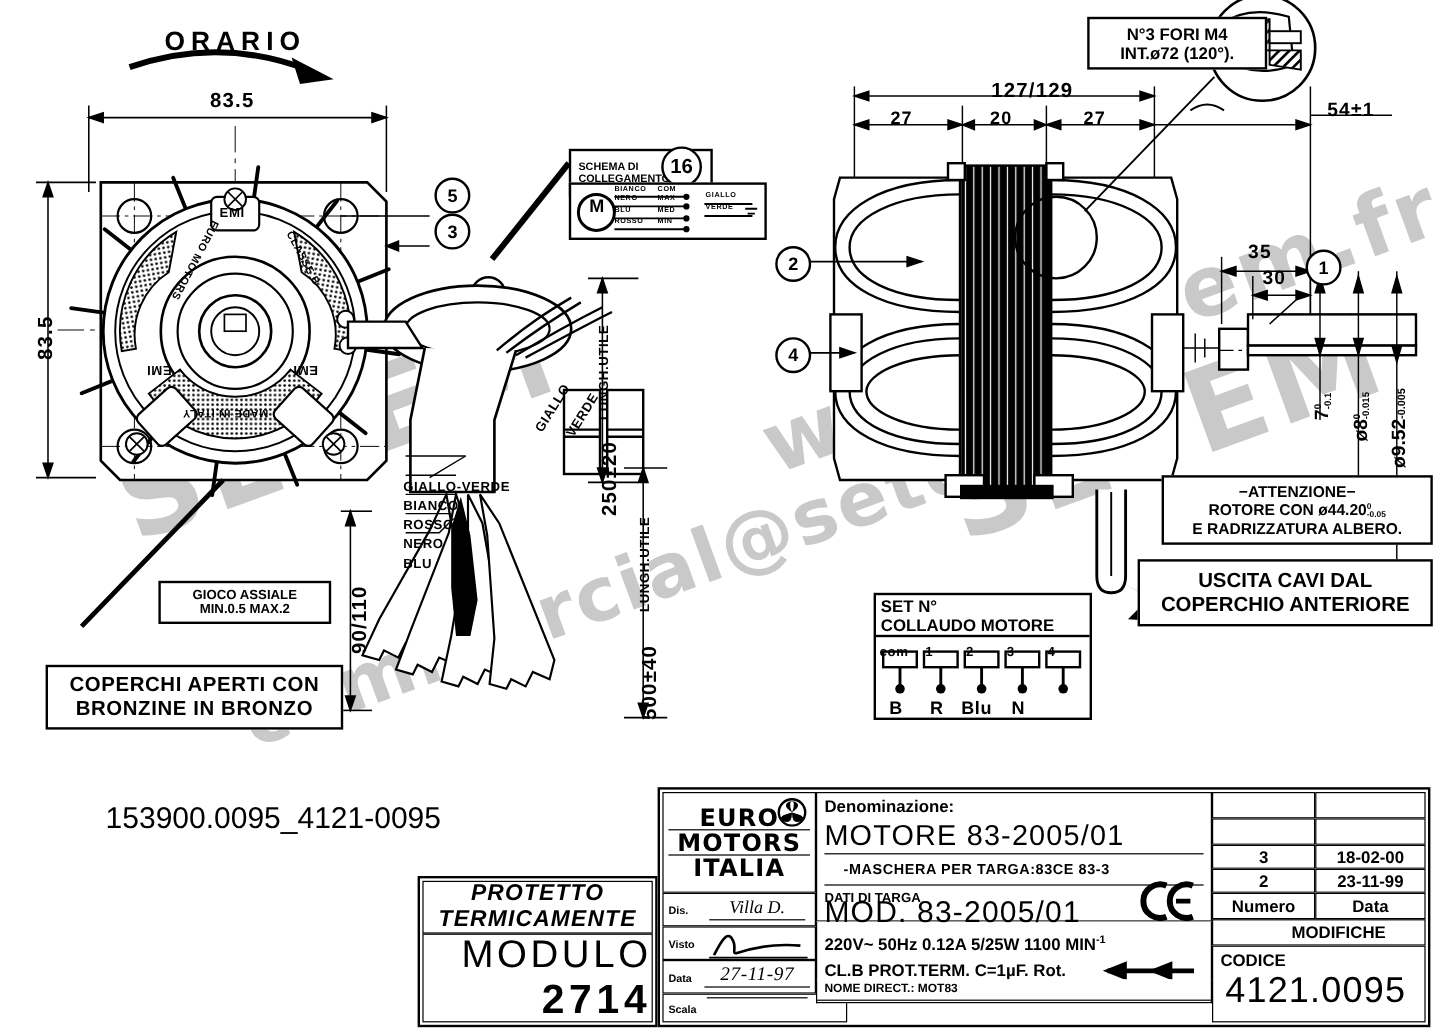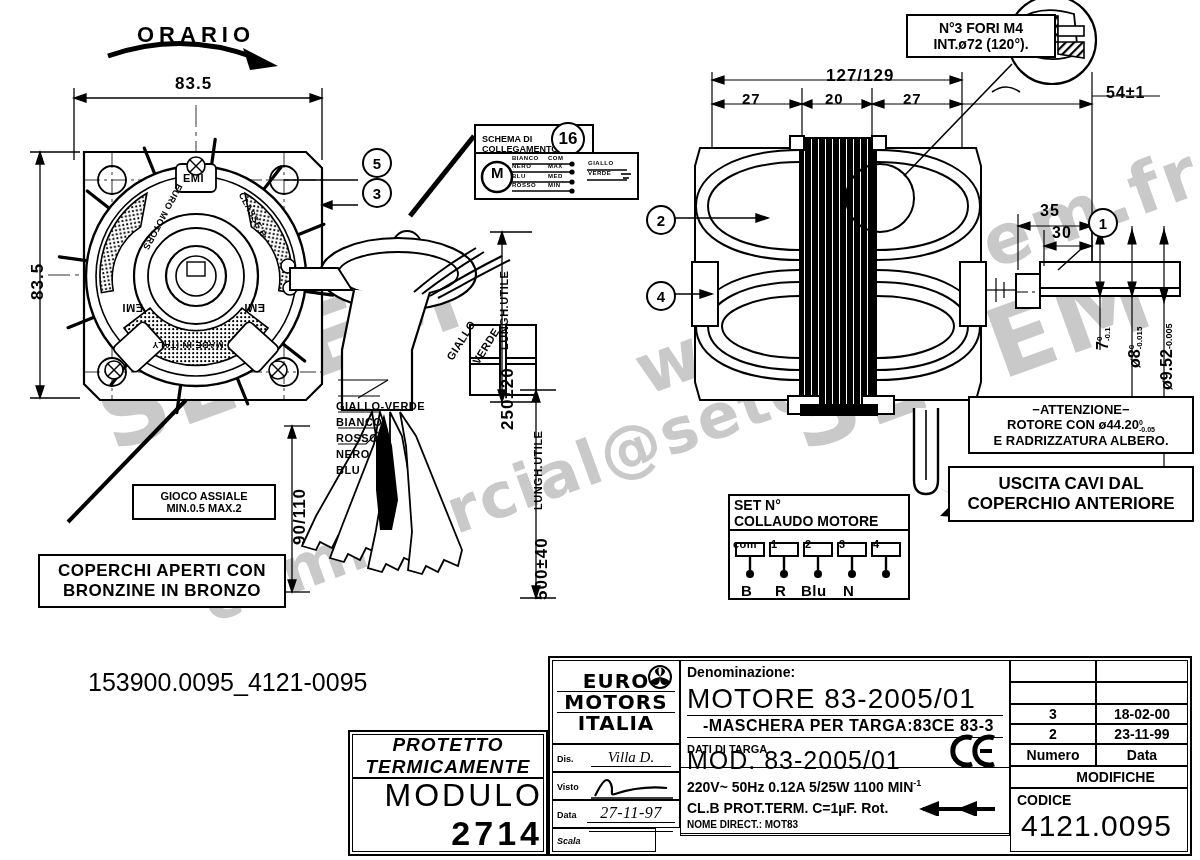--- a/index.html
+++ b/index.html
@@ -557,29 +557,29 @@
     <div style="position:absolute;left:4px;top:9px;font-size:9px;font-weight:bold;">Visto</div>
     <svg style="position:absolute;left:36px;top:1px;" width="86" height="26">
       <path d="M6 22 C 14 6, 18 2, 22 10 C 25 17, 20 22, 26 20 C 38 16, 56 12, 78 14" fill="none" stroke="#000" stroke-width="2.2"></path>
       <line x1="2" y1="24" x2="84" y2="24" stroke="#000" stroke-width="1.5"></line>
     </svg>
   </div>
   <div class="tbcell" style="left:552px;top:800px;width:128px;height:28px;">
     <div style="position:absolute;left:4px;top:9px;font-size:9px;font-weight:bold;">Data</div>
     <div class="hand" style="position:absolute;left:34px;top:3px;font-size:16px;border-bottom:1.5px solid #000;width:88px;text-align:center;letter-spacing:.5px;">27-11-97</div>
   </div>
-  <div class="tbcell" style="left:552px;top:828px;width:104px;height:24px;font-style:italic;">
+  <div class="tbcell" style="left:552px;top:828px;width:154px;height:24px;">
     <div style="position:absolute;left:4px;top:7px;font-size:9px;font-weight:bold;">Scala</div>
     <div style="position:absolute;left:36px;top:2px;font-size:13px;border-bottom:1.5px solid #000;width:84px;"></div>
   </div>
 
   <div class="tbcell" style="left:680px;top:660px;width:330px;height:108px;">
     <div style="position:absolute;left:6px;top:3px;font-size:14px;font-weight:bold;">Denominazione:</div>
-    <div style="position:absolute;left:6px;top:22px;font-size:28px;width:316px;border-bottom:1.5px solid #000;letter-spacing:1px;">MOTORE  83-2005/01</div>
-    <div style="position:absolute;left:22px;top:56px;font-size:16px;font-weight:bold;letter-spacing:.5px;">-MASCHERA PER TARGA:83CE 83-3</div>
+    <div style="position:absolute;left:6px;top:22px;font-size:24px;width:316px;border-bottom:1.5px solid #000;letter-spacing:1px;">MOTORE  83-2005/01</div>
+    <div style="position:absolute;left:22px;top:56px;font-size:12px;font-weight:bold;letter-spacing:.5px;">-MASCHERA PER TARGA:83CE 83-3</div>
     <div style="position:absolute;left:6px;top:76px;width:316px;border-bottom:1.5px solid #000;"></div>
     <div style="position:absolute;left:6px;top:82px;font-size:11px;font-weight:bold;">DATI DI TARGA</div>
   </div>
 
   <div class="tbcell" style="left:680px;top:768px;width:330px;height:68px;border-top:none;">
     <div style="position:absolute;left:6px;top:-22px;font-size:25px;font-weight:normal;letter-spacing:1px;">MOD. 83-2005/01</div>
     <div style="position:absolute;left:6px;top:10px;font-size:14px;font-weight:bold;letter-spacing:0px;">
       <span>220V~ 50Hz  0.12A  5/25W 1100 MIN</span><sup style="font-size:9px;">-1</sup>
     </div>
     <div style="position:absolute;left:6px;top:32px;font-size:14px;font-weight:bold;">

